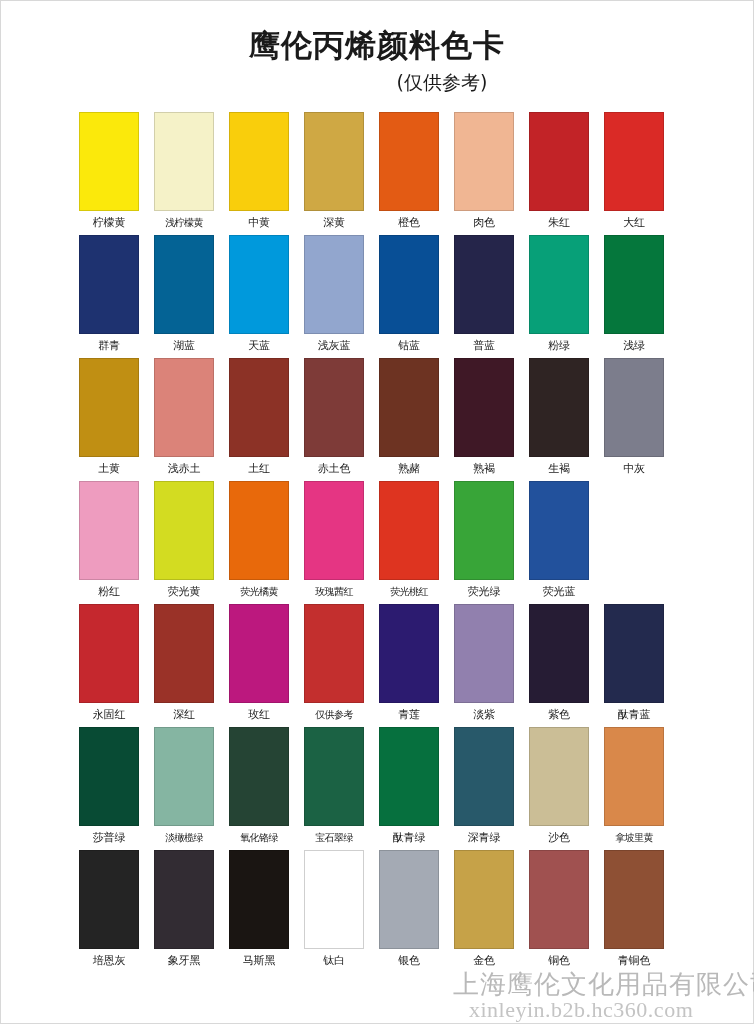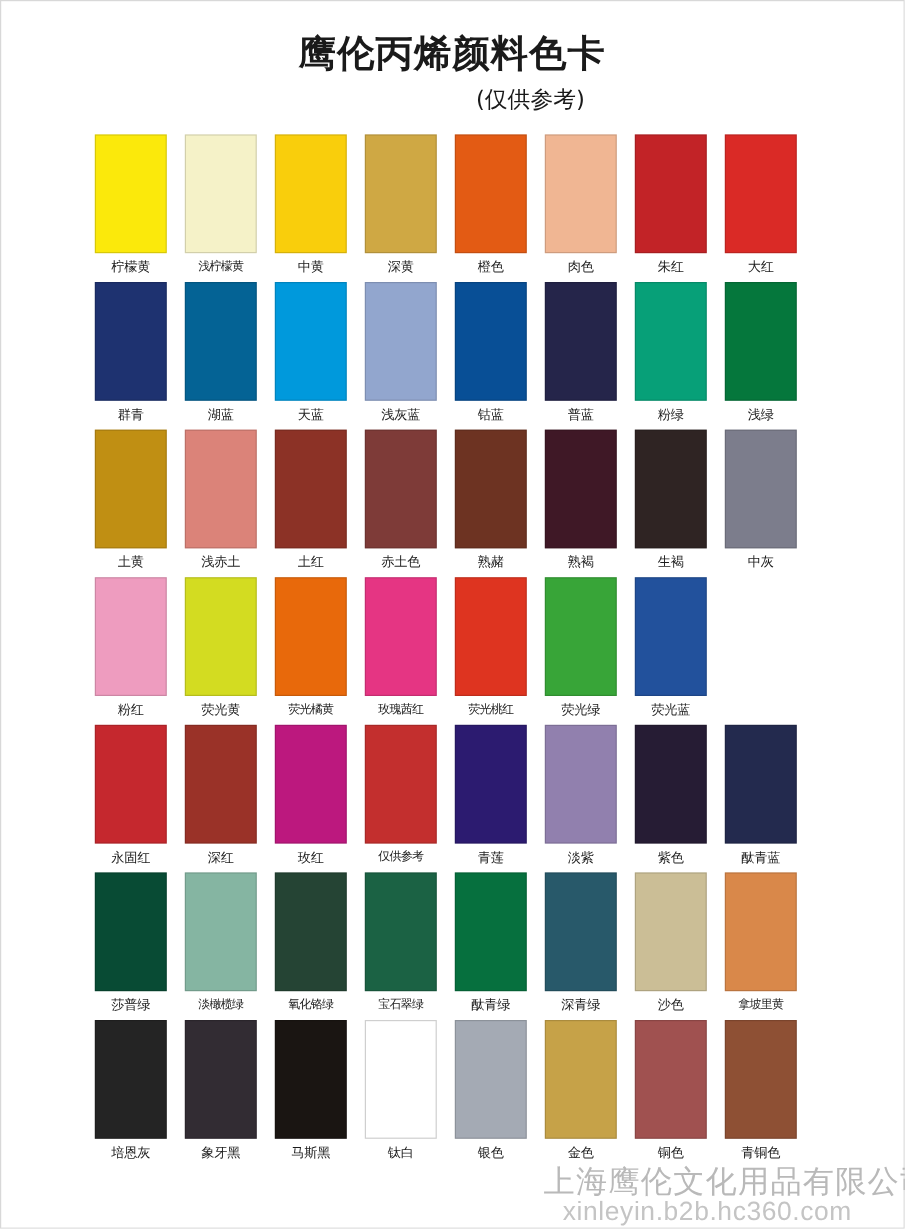--- a/index.html
+++ b/index.html
@@ -104,21 +104,21 @@
     font-weight: 700;
     color: #8f8f8f;
     letter-spacing: 0.5px;
     white-space: nowrap;
     margin-top: 43px;
   }
   .wm-site2 {
     position: absolute;
     left: 468px;
     top: 36px;
-    font-family: Liberation Sans, sans-serif;
+    font-family: Liberation Serif, serif;
     font-size: 22px;
     color: #c4c4c4;
     letter-spacing: 0.5px;
     white-space: nowrap;
   }
 </style>
 </head>
 <body>
 
 <div id="page">

